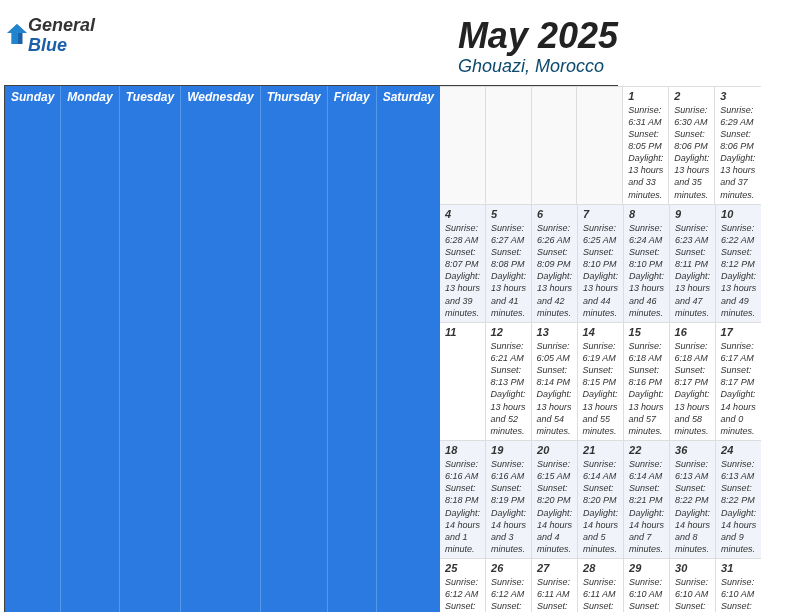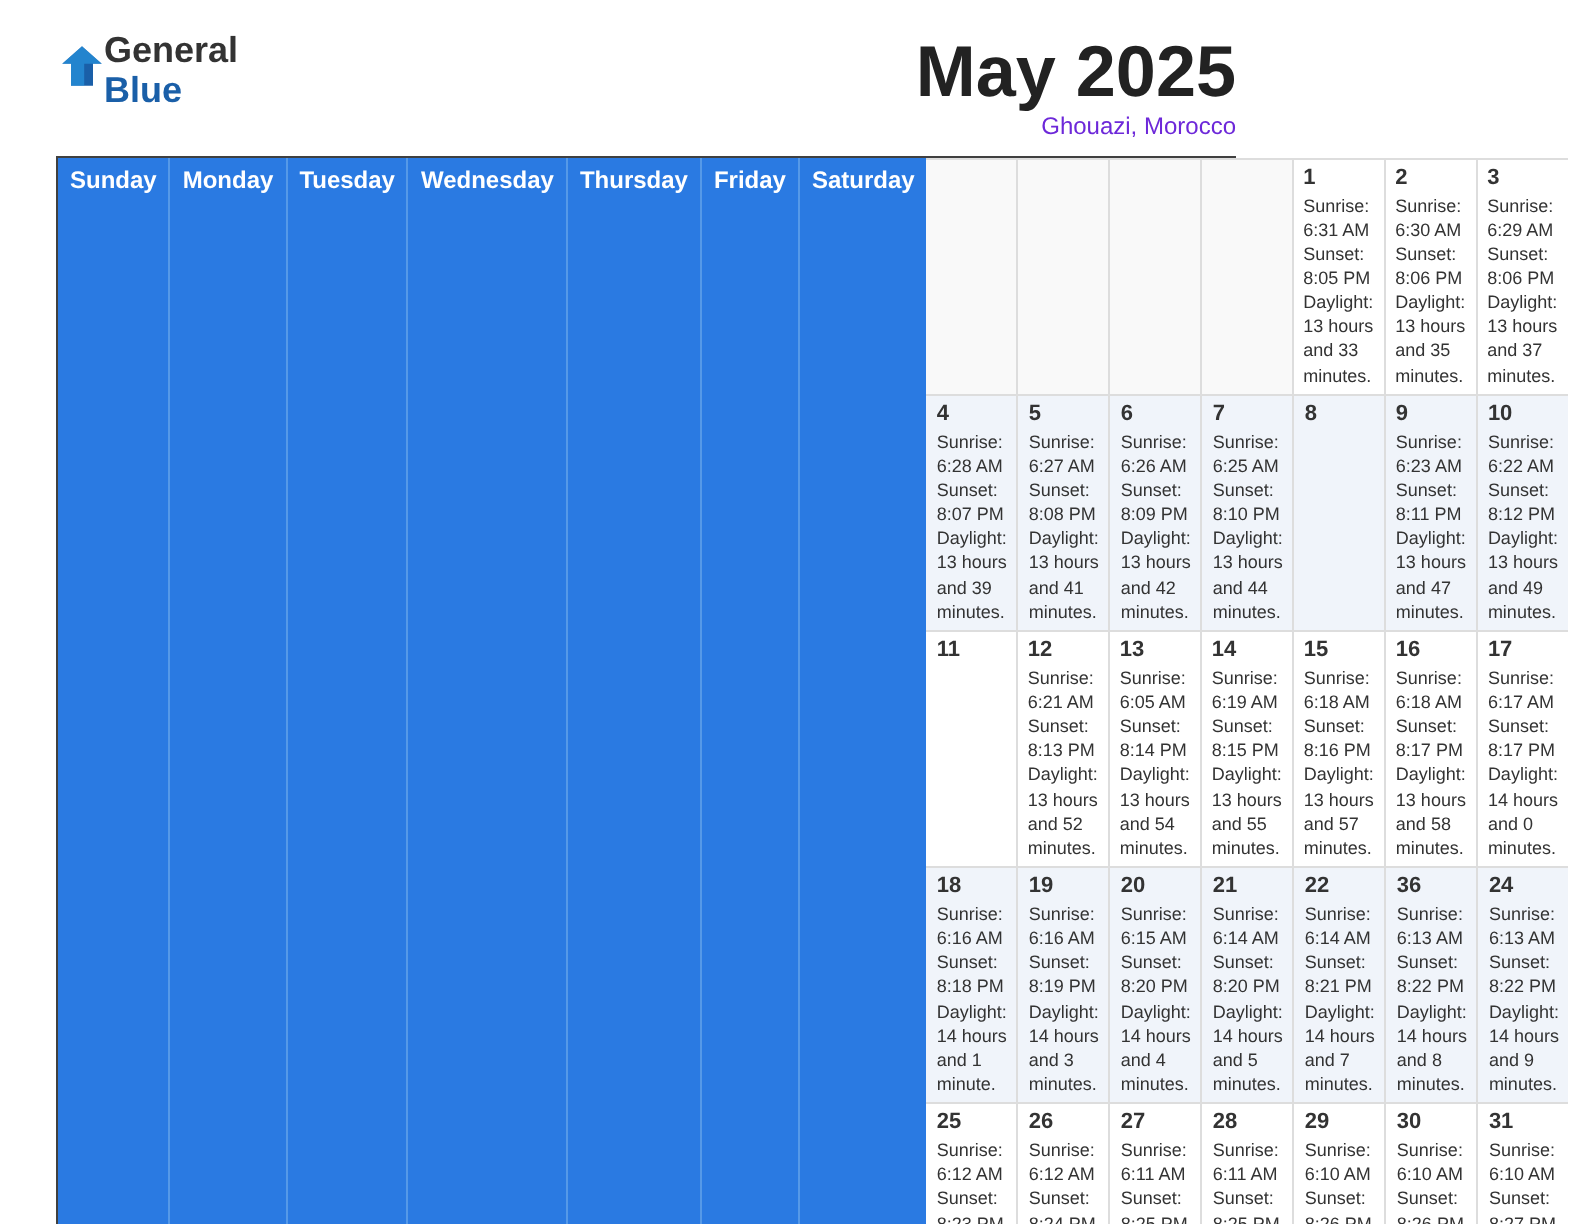--- a/index.html
+++ b/index.html
@@ -6,23 +6,24 @@
     body {
       font-family: Arial, sans-serif;
       background: #fff;
       width: 792px;
       height: 612px;
       overflow: hidden;
     }
     .page {
       width: 638px;
       height: 612px;
-      padding: 16px 20px 10px 28px;
+      padding: 16px 20px 10px 4px;
       display: flex;
       flex-direction: column;
+      font-style: italic;
     }
     .header {
       display: flex;
       justify-content: space-between;
       align-items: flex-start;
       margin-bottom: 8px;
     }
     .logo {
       display: flex;
       align-items: center;
@@ -34,31 +35,30 @@
       line-height: 1.1;
     }
     .logo-general { color: #333; }
     .logo-blue { color: #1a5fa8; }
     .logo-icon {
       width: 22px;
       height: 22px;
       margin-left: 2px;
     }
     .title-block {
-      text-align: right;
     }
     .month-title {
       font-size: 36px;
       font-weight: bold;
       color: #222;
       line-height: 1.1;
     }
     .location {
-      font-size: 12px;
-      color: #6d28d9;
+      font-size: 18px;
+      color: #0c4a6e;
     }
     .calendar {
       flex: 1;
       display: flex;
       flex-direction: row;
       border: 1px solid #404040;
     }
     .cal-header {
       display: grid;
       grid-template-columns: repeat(7, 1fr);
@@ -203,20 +203,23 @@
 Daylight: 13 hours and 42 minutes.</div>
           </div>
           <div class="cal-cell alt">
             <span class="day-num">7</span>
             <div class="cell-text">Sunrise: 6:25 AM
 Sunset: 8:10 PM
 Daylight: 13 hours and 44 minutes.</div>
           </div>
           <div class="cal-cell alt">
             <span class="day-num">8</span>
+            <div class="cell-text">Sunrise: 6:24 AM
+Sunset: 8:10 PM
+Daylight: 13 hours and 46 minutes.</div>
           </div>
           <div class="cal-cell alt">
             <span class="day-num">9</span>
             <div class="cell-text">Sunrise: 6:23 AM
 Sunset: 8:11 PM
 Daylight: 13 hours and 47 minutes.</div>
           </div>
           <div class="cal-cell alt">
             <span class="day-num">10</span>
             <div class="cell-text">Sunrise: 6:22 AM

